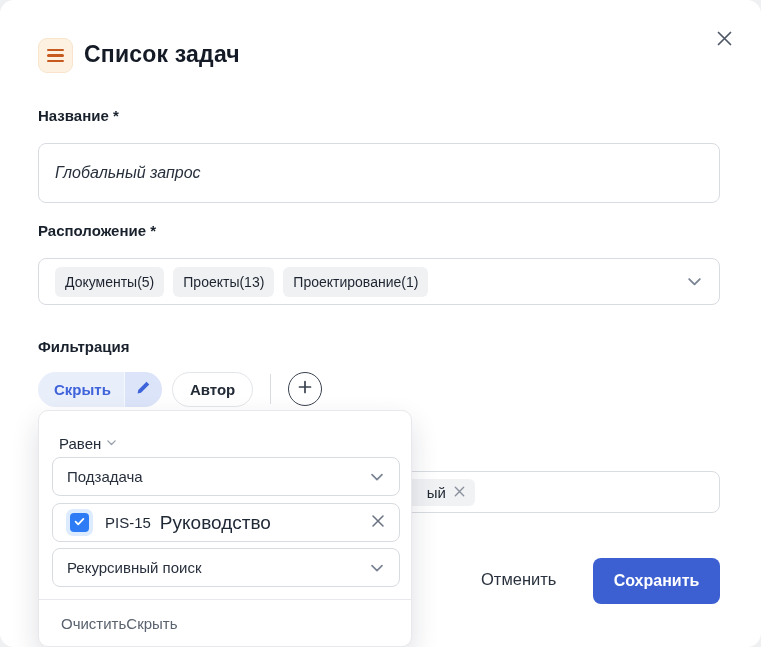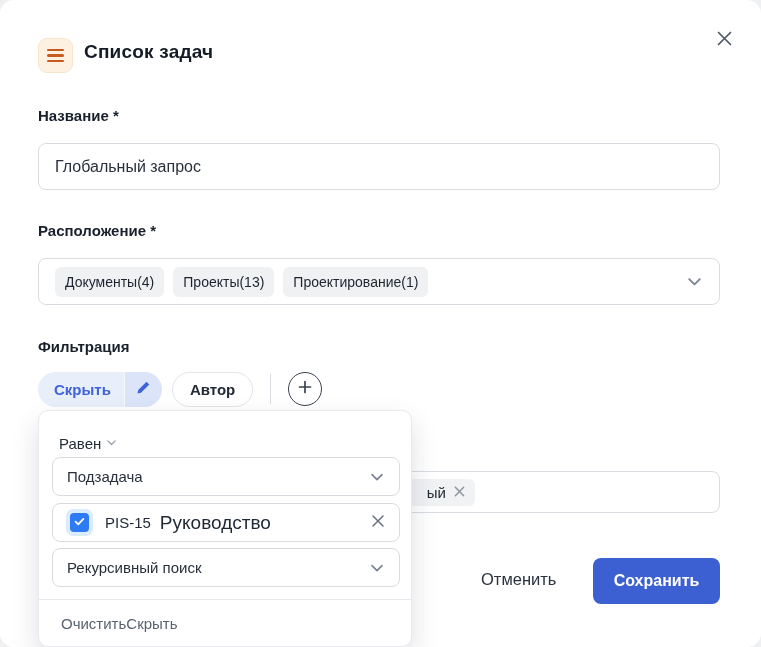--- a/index.html
+++ b/index.html
@@ -16,39 +16,39 @@
 
   
   .hamburger-btn{
     left:38px;top:38px;width:35px;height:35px;border-radius:9px;
     background:#fdf2e2;border:1px solid #f7e4cb;box-sizing:border-box;
     display:flex;flex-direction:column;align-items:center;justify-content:center;gap:3px;
     cursor:pointer;
   }
   .hamburger-bar{width:17px;height:2.6px;background:#c65a1f;border-radius:2px;}
   .dialog-title{
-    left:84px;top:41px;font-size:19px;font-weight:700;color:#141b26;letter-spacing:.2px;
+    left:84px;top:41px;font-size:23px;font-weight:700;color:#141b26;letter-spacing:.2px;
   }
   .close-btn{
     left:710px;top:26px;width:28px;height:28px;display:flex;align-items:center;justify-content:center;
     cursor:pointer;
   }
 
   
   .field-label{font-size:15px;font-weight:700;color:#18202c;}
   .lbl-name{left:38px;top:107px;}
   .lbl-location{left:38px;top:222px;}
   .lbl-filtration{left:38px;top:338px;}
 
   
   .name-input{
-    left:38px;top:143px;width:682px;height:47px;box-sizing:border-box;
+    left:38px;top:143px;width:682px;height:60px;box-sizing:border-box;
     border:1px solid #d8dbe0;border-radius:8px;padding:0 16px;
     font-size:16px;color:#28303d;font-family:"Liberation Sans", sans-serif;
-    outline:none;background:#fff;
+    outline:none;background:#fff;font-style:italic;
   }
 
   
   .location-select{
     left:38px;top:258px;width:682px;height:47px;box-sizing:border-box;
     border:1px solid #d8dbe0;border-radius:8px;background:#fff;
     display:flex;align-items:center;padding:0 16px;gap:9px;cursor:pointer;
   }
   .loc-chip{
     background:#f0f1f3;border-radius:6px;padding:7px 10px;
@@ -167,21 +167,21 @@
     <span>Название</span>
     <span>*</span>
   </div>
   <input class="abs name-input" type="text" value="Глобальный запрос" style="">
 
   <div class="abs field-label lbl-location">
     <span>Расположение</span>
     <span>*</span>
   </div>
   <div class="abs location-select">
-    <span class="loc-chip">Документы(4)</span>
+    <span class="loc-chip">Документы(5)</span>
     <span class="loc-chip">Проекты(13)</span>
     <span class="loc-chip">Проектирование(1)</span>
     <span class="chev">
       <svg width="17" height="17" viewBox="0 0 16 16">
           <path d="M3 5.7l5 5 5-5" fill="none" stroke="#7b8494" stroke-width="1.7" stroke-linecap="round" stroke-linejoin="round"></path>
         </svg>
     </span>
   </div>
 
   <div class="abs field-label lbl-filtration">Фильтрация</div>

